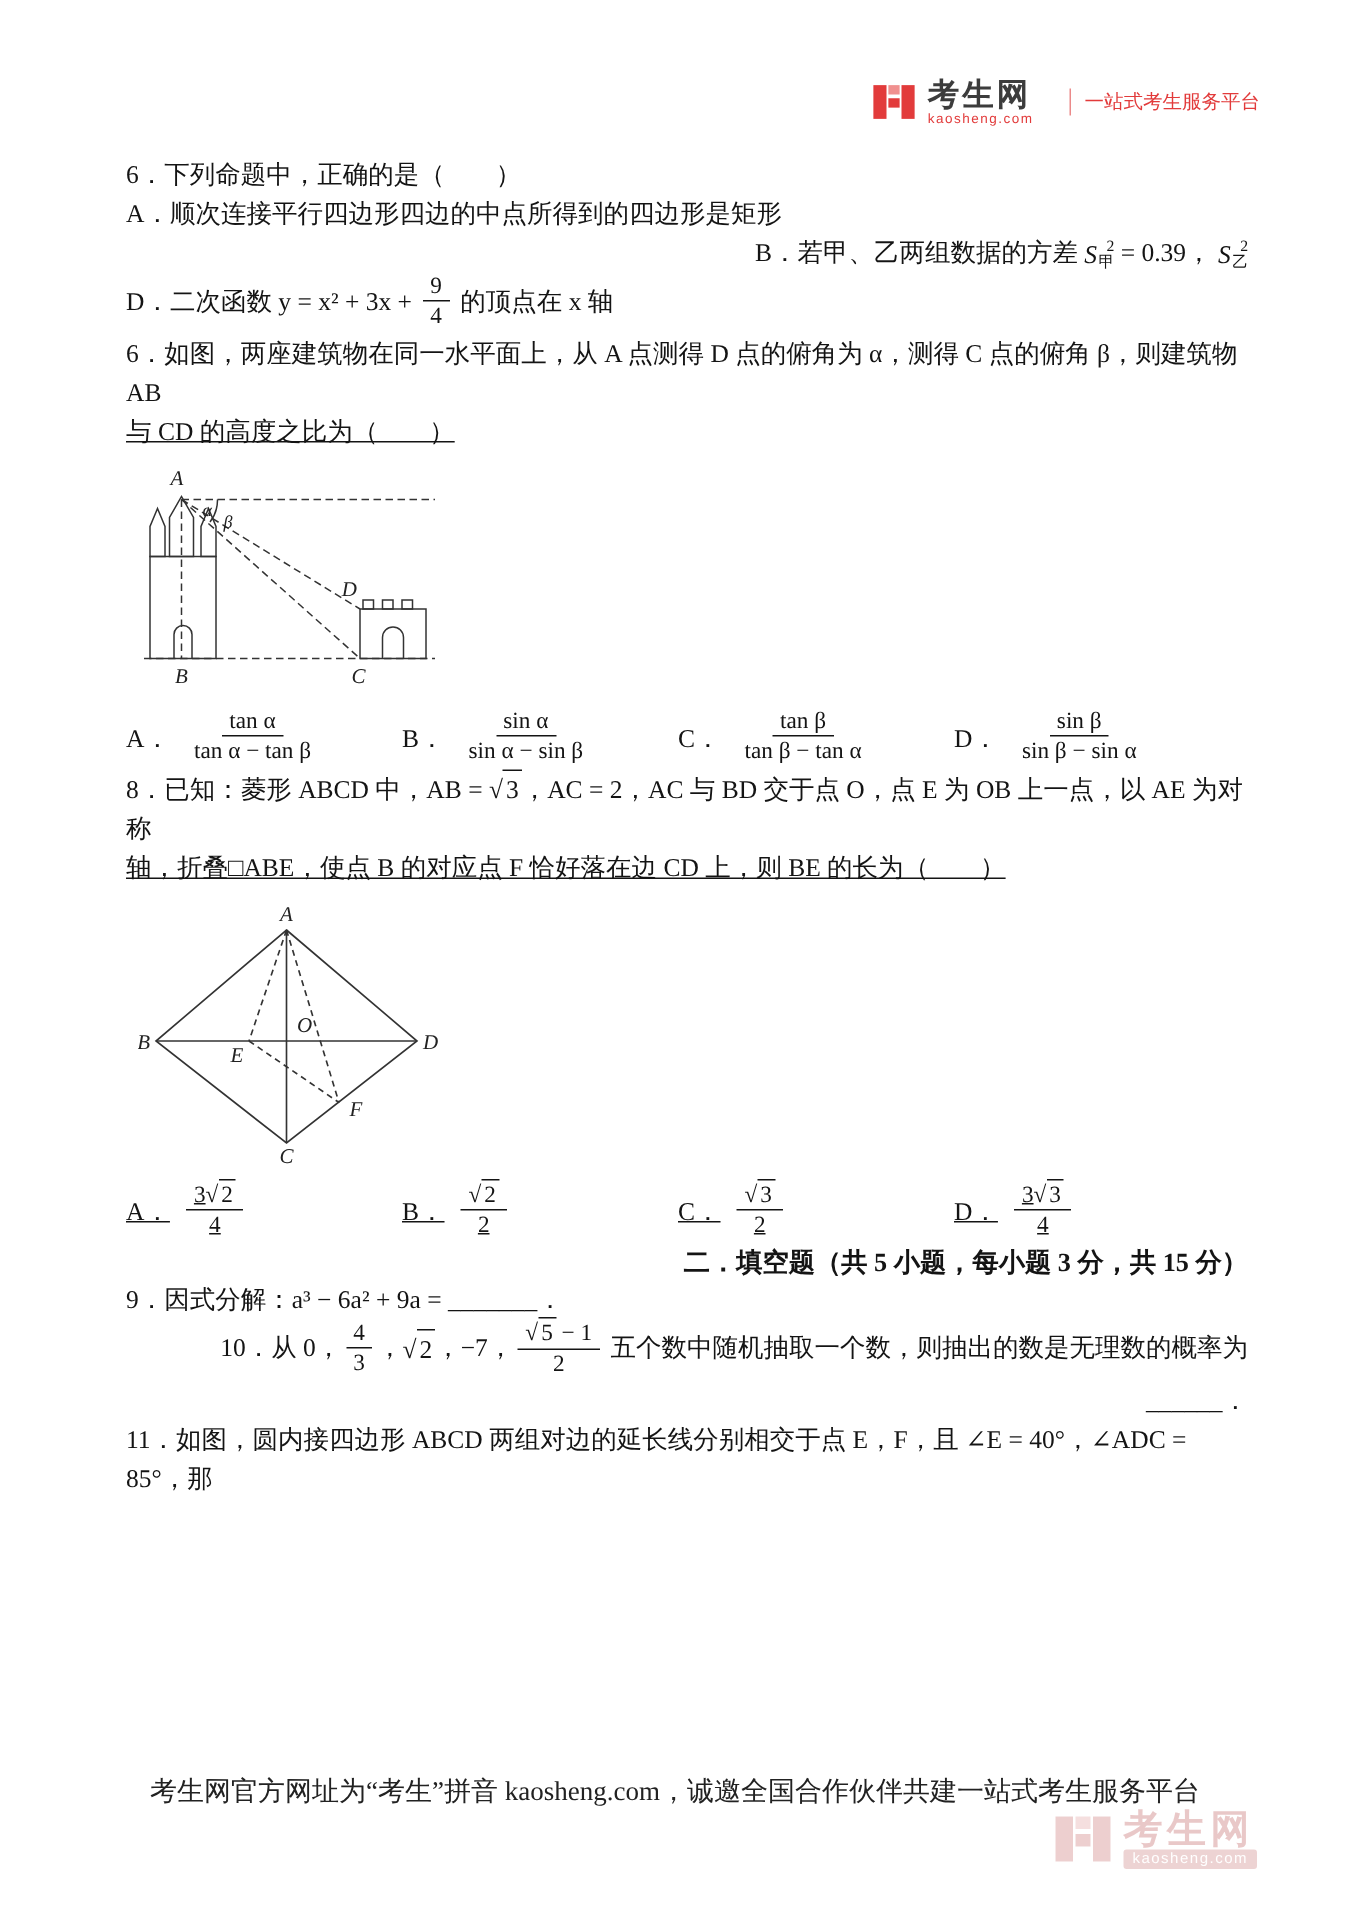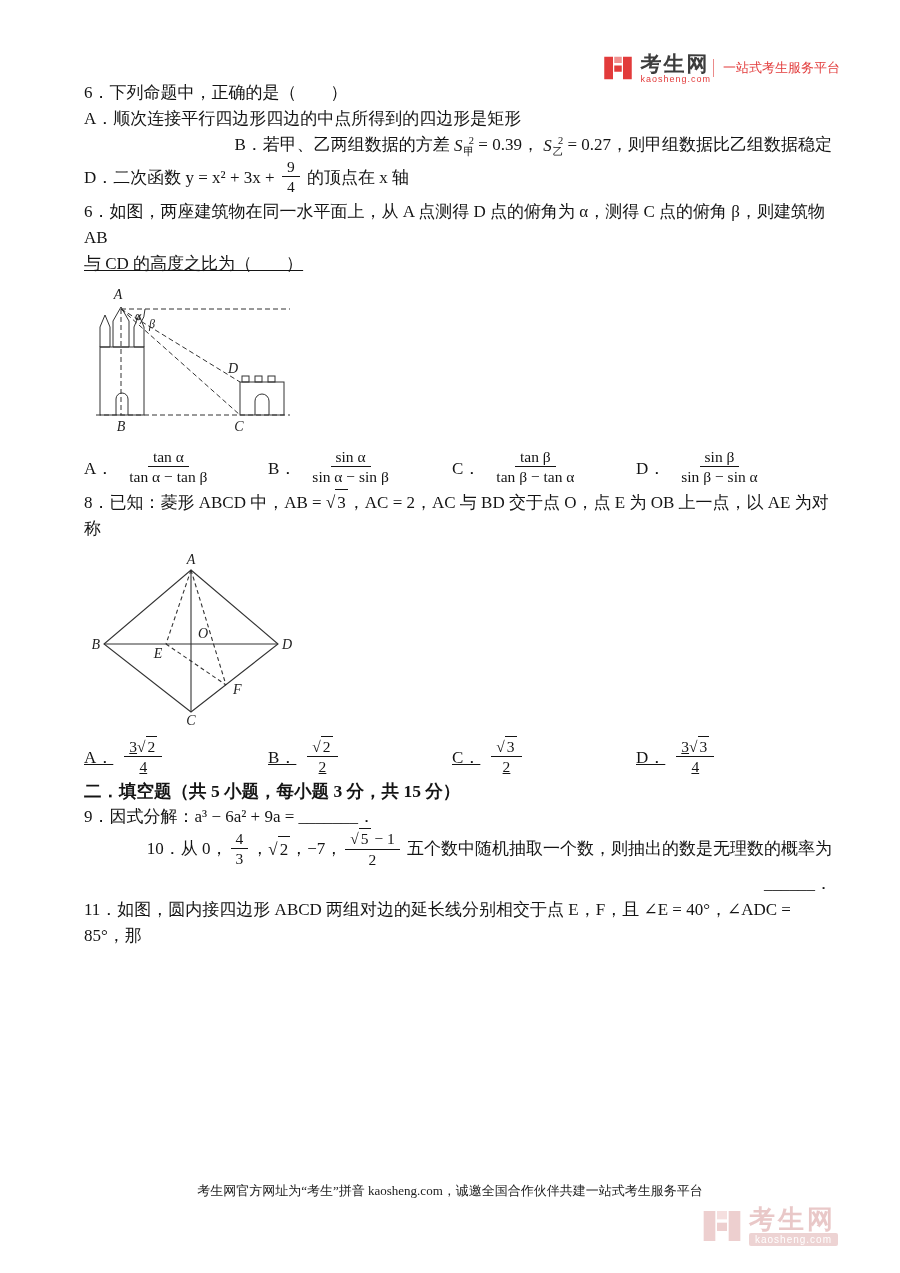--- a/index.html
+++ b/index.html
@@ -3,34 +3,34 @@
 <meta charset="utf-8">
 <style>
   html, body { margin: 0; padding: 0; }
   body {
     width: 900px; height: 1273px;
     position: relative; overflow: hidden;
     background: #ffffff; color: #141414;
     font-family: "Liberation Serif", "DejaVu Serif", serif;
     font-size: 17px;
   }
-  .content { padding: 80px 68px 0 84px; }
+  .content { padding: 104px 68px 0 84px; }
   p.line { margin: 0; line-height: 26px; }
   .mt26 { margin-top: 26px; } .mt20 { margin-top: 20px; } .mt16 { margin-top: 16px; }
   .mt14 { margin-top: 14px; text-align: right; } .mt12 { margin-top: 12px; text-decoration: underline; } .mt10 { margin-top: 10px; }
   .mt8  { margin-top: 8px; }  .mt24 { margin-top: 24px; }
 
   
   .brand { position: absolute; top: 52px; right: 60px; display: flex; align-items: center; }
   .brand-col { display: flex; flex-direction: column; line-height: 1.1; margin-left: 7px; }
   .brand-cn { font-size: 21px; font-weight: bold; color: #3c3c3c; letter-spacing: 2px;
               font-family: "Liberation Sans", sans-serif; }
   .brand-domain { font-size: 9px; color: #e23b3b; letter-spacing: 1px;
                   font-family: "Liberation Sans", sans-serif; }
-  .brand-tagline { color: #e23b3b; font-size: 13px; margin-left: 2px; padding-left: 9px;
+  .brand-tagline { color: #e23b3b; font-size: 13px; margin-left: 24px; padding-left: 9px;
                    border-left: 1px solid #eb8a8a; font-family: "Liberation Sans", sans-serif; }
 
   
   .v { font-style: italic; }
   .frac { display: inline-flex; flex-direction: column; align-items: center;
           vertical-align: middle; font-size: 15.5px; line-height: 1.25;
           margin: 0 3px; transform: translateY(-2px); }
   .frac .num { display: inline-block; padding: 0 5px; border-bottom: 1px solid #141414; white-space: nowrap; }
   .frac .den { display: inline-block; padding: 0 5px; white-space: nowrap; }
   .sqrt { white-space: nowrap; }
@@ -38,30 +38,30 @@
   .sq-rad { display: inline-block; border-top: 1px solid #141414; padding: 0 2px; }
   .ssw { display: inline-flex; align-items: center; vertical-align: middle; }
   .sstack { display: inline-flex; flex-direction: column; font-size: 10.5px;
             line-height: 11px; margin-left: 1px; }
 
   
   .opts { display: flex; align-items: center; }
   .opt { display: flex; align-items: center; width: 184px; }
   .opt .lab { margin-right: 8px; }
 
-  .sec-title { font-weight: bold; font-size: 17.5px; }
+  .sec-title { font-weight: bold; font-size: 17.5px; text-align: right; }
 
   .figure { display: block; }
   .fig-label { font-style: italic; font-size: 14px; fill: #222;
                font-family: "Liberation Serif", serif; }
   .fig-label-sm { font-style: italic; font-size: 12px; fill: #222;
                font-family: "Liberation Serif", serif; }
 
   .footer { position: absolute; left: 0; top: 1182px; width: 100%;
-            text-align: center; font-size: 13px; color: #222; }
+            text-align: center; font-size: 18px; color: #222; }
 
   .watermark { position: absolute; top: 1206px; right: 62px;
                display: flex; align-items: center; opacity: 0.55; }
   .wm-col { display: flex; flex-direction: column; margin-left: 7px; }
   .wm-cn { font-size: 26px; color: #d89c9c; font-weight: bold; letter-spacing: 3px;
            font-family: "Liberation Sans", sans-serif; line-height: 1.05; }
   .wm-domain { font-size: 10px; color: #ffffff; background: #e0b0b0; padding: 1px 6px;
                border-radius: 2px; letter-spacing: 1px; align-self: flex-start;
                font-family: "Liberation Sans", sans-serif; }
 </style>
@@ -92,21 +92,21 @@
         <span class="sstack">
           <span>2</span>
           <span>甲</span>
         </span>
       </span><span> = 0.39， </span><span class="ssw">
         <span class="v">S</span>
         <span class="sstack">
           <span>2</span>
           <span>乙</span>
         </span>
-      </span><span> = 0.27，则甲组数据比乙组数据稳定</span>
+      </span>
   </p>
   <p class="line mt10">
     <span>D．二次函数 y = x² + 3x + </span><span class="frac">
         <span class="num">9</span>
         <span class="den">4</span>
       </span><span> 的顶点在 x 轴</span>
   </p>
 
   <p class="line mt26">6．如图，两座建筑物在同一水平面上，从 A 点测得 D 点的俯角为 α，测得 C 点的俯角 β，则建筑物 AB</p>
   <p class="line mt12">与 CD 的高度之比为（　　）</p>
@@ -169,20 +169,21 @@
       <span class="frac">
           <span class="num">sin β</span>
           <span class="den">sin β − sin α</span>
         </span>
     </span>
   </div>
 
   <p class="line mt26">
     <span>8．已知：菱形 ABCD 中，AB = </span><span class="sqrt"><span class="sq-sign">√</span><span class="sq-rad">3</span></span><span>，AC = 2，AC 与 BD 交于点 O，点 E 为 OB 上一点，以 AE 为对称</span>
   </p>
+  <p class="line mt12">轴，折叠□ABE，使点 B 的对应点 F 恰好落在边 CD 上，则 BE 的长为（　　）</p>
 
   <svg class="figure mt10" width="200" height="174" viewBox="0 0 200 174" style="margin-left:8px;">
     <g stroke="#333" fill="none" stroke-width="1.1">
       <polygon points="99,18 186,92 99,160 12,92"></polygon>
       <line x1="99" y1="18" x2="99" y2="160"></line>
       <line x1="12" y1="92" x2="186" y2="92"></line>
       <g stroke-dasharray="4 3">
         <line x1="99" y1="18" x2="74" y2="92"></line>
         <line x1="99" y1="18" x2="134" y2="133"></line>
         <line x1="74" y1="92" x2="134" y2="133"></line>

